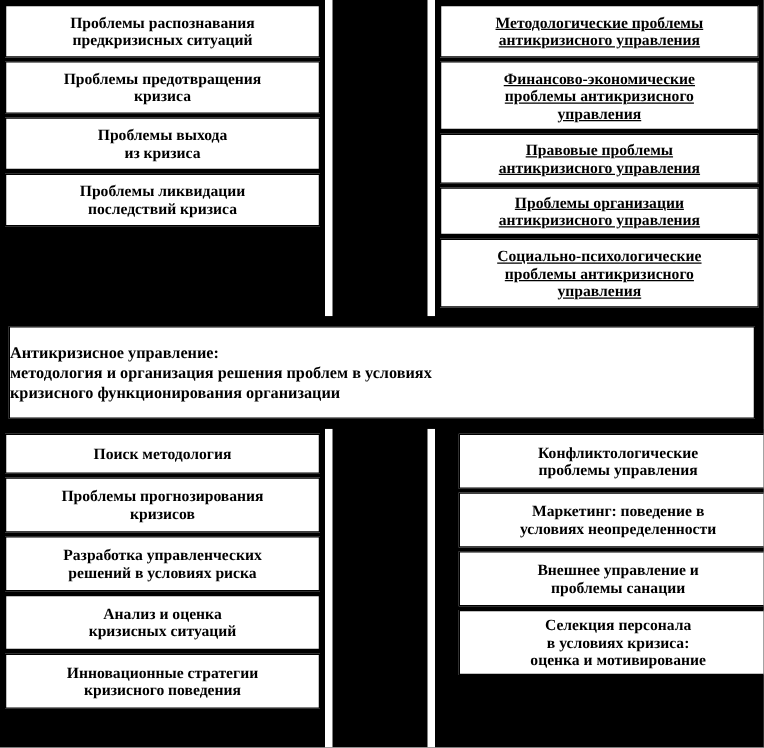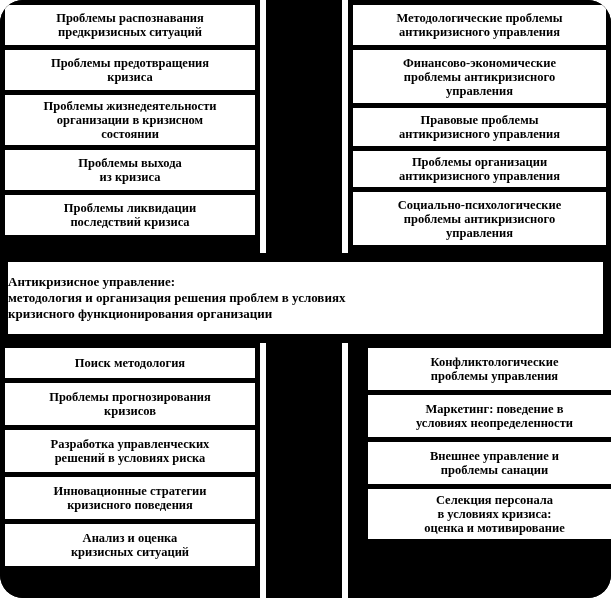--- a/index.html
+++ b/index.html
@@ -9,29 +9,28 @@
   }
   body {
     font-family: "Liberation Serif", "DejaVu Serif", serif;
   }
   .page {
     position: relative;
     width: 611px;
     height: 598px;
     background: #000000;
     overflow: hidden;
-    border-radius: 23px;
   }
   
   .quad {
     position: absolute;
     background: #000000;
   }
   .quad.tl { left: 0px;   top: 0px;   width: 260px; height: 253px; }
-  .quad.tr { left: 348px; top: 0px;   width: 263px; height: 253px; }
+  .quad.tr { left: 348px; top: 0px;   width: 263px; height: 253px; text-decoration: underline; }
   .quad.bl { left: 0px;   top: 343px; width: 260px; height: 255px; }
   .quad.br { left: 348px; top: 343px; width: 263px; height: 255px; padding-left: 15px; }
 
   .cell {
     position: relative;
     background: #ffffff;
     border: 1px solid #000000;
     box-sizing: border-box;
     margin: 0 4px 3px 4px;
     display: flex;
@@ -92,21 +91,20 @@
 <div class="page">
 
   <div class="gutter top-left-gap"></div>
   <div class="gutter top-right-gap"></div>
   <div class="gutter bot-left-gap"></div>
   <div class="gutter bot-right-gap"></div>
 
   <div class="quad tl">
     <div class="cell" style="height:42px">Проблемы распознавания<br>предкризисных ситуаций</div>
     <div class="cell" style="height:42px">Проблемы предотвращения<br>кризиса</div>
-    <div class="cell" style="height:52px">Проблемы жизнедеятельности<br>организации в кризисном<br>состоянии</div>
     <div class="cell" style="height:42px">Проблемы выхода<br>из кризиса</div>
     <div class="cell" style="height:42px">Проблемы ликвидации<br>последствий кризиса</div>
   </div>
 
   <div class="quad tr">
     <div class="cell" style="height:42px">Методологические проблемы<br>антикризисного управления</div>
     <div class="cell" style="height:55px">Финансово-экономические<br>проблемы антикризисного<br>управления</div>
     <div class="cell" style="height:40px">Правовые проблемы<br>антикризисного управления</div>
     <div class="cell" style="height:38px">Проблемы организации<br>антикризисного управления</div>
     <div class="cell" style="height:55px">Социально-психологические<br>проблемы антикризисного<br>управления</div>
@@ -117,22 +115,22 @@
       <span class="line">Антикризисное управление:</span>
       <span class="line">методология и организация решения проблем в условиях</span>
       <span class="line">кризисного функционирования организации</span>
     </div>
   </div>
 
   <div class="quad bl">
     <div class="cell" style="height:32px">Поиск методология</div>
     <div class="cell" style="height:44px">Проблемы прогнозирования<br>кризисов</div>
     <div class="cell" style="height:44px">Разработка управленческих<br>решений в условиях риска</div>
+    <div class="cell" style="height:44px">Анализ и оценка<br>кризисных ситуаций</div>
     <div class="cell" style="height:44px">Инновационные стратегии<br>кризисного поведения</div>
-    <div class="cell" style="height:44px">Анализ и оценка<br>кризисных ситуаций</div>
   </div>
 
   <div class="quad br">
     <div class="cell" style="height:44px">Конфликтологические<br>проблемы управления</div>
     <div class="cell" style="height:44px">Маркетинг: поведение   в<br>условиях неопределенности</div>
     <div class="cell" style="height:44px">Внешнее управление и<br>проблемы санации</div>
     <div class="cell" style="height:52px">Селекция персонала<br>в условиях кризиса:<br>оценка и мотивирование</div>
   </div>
 
 </div>

